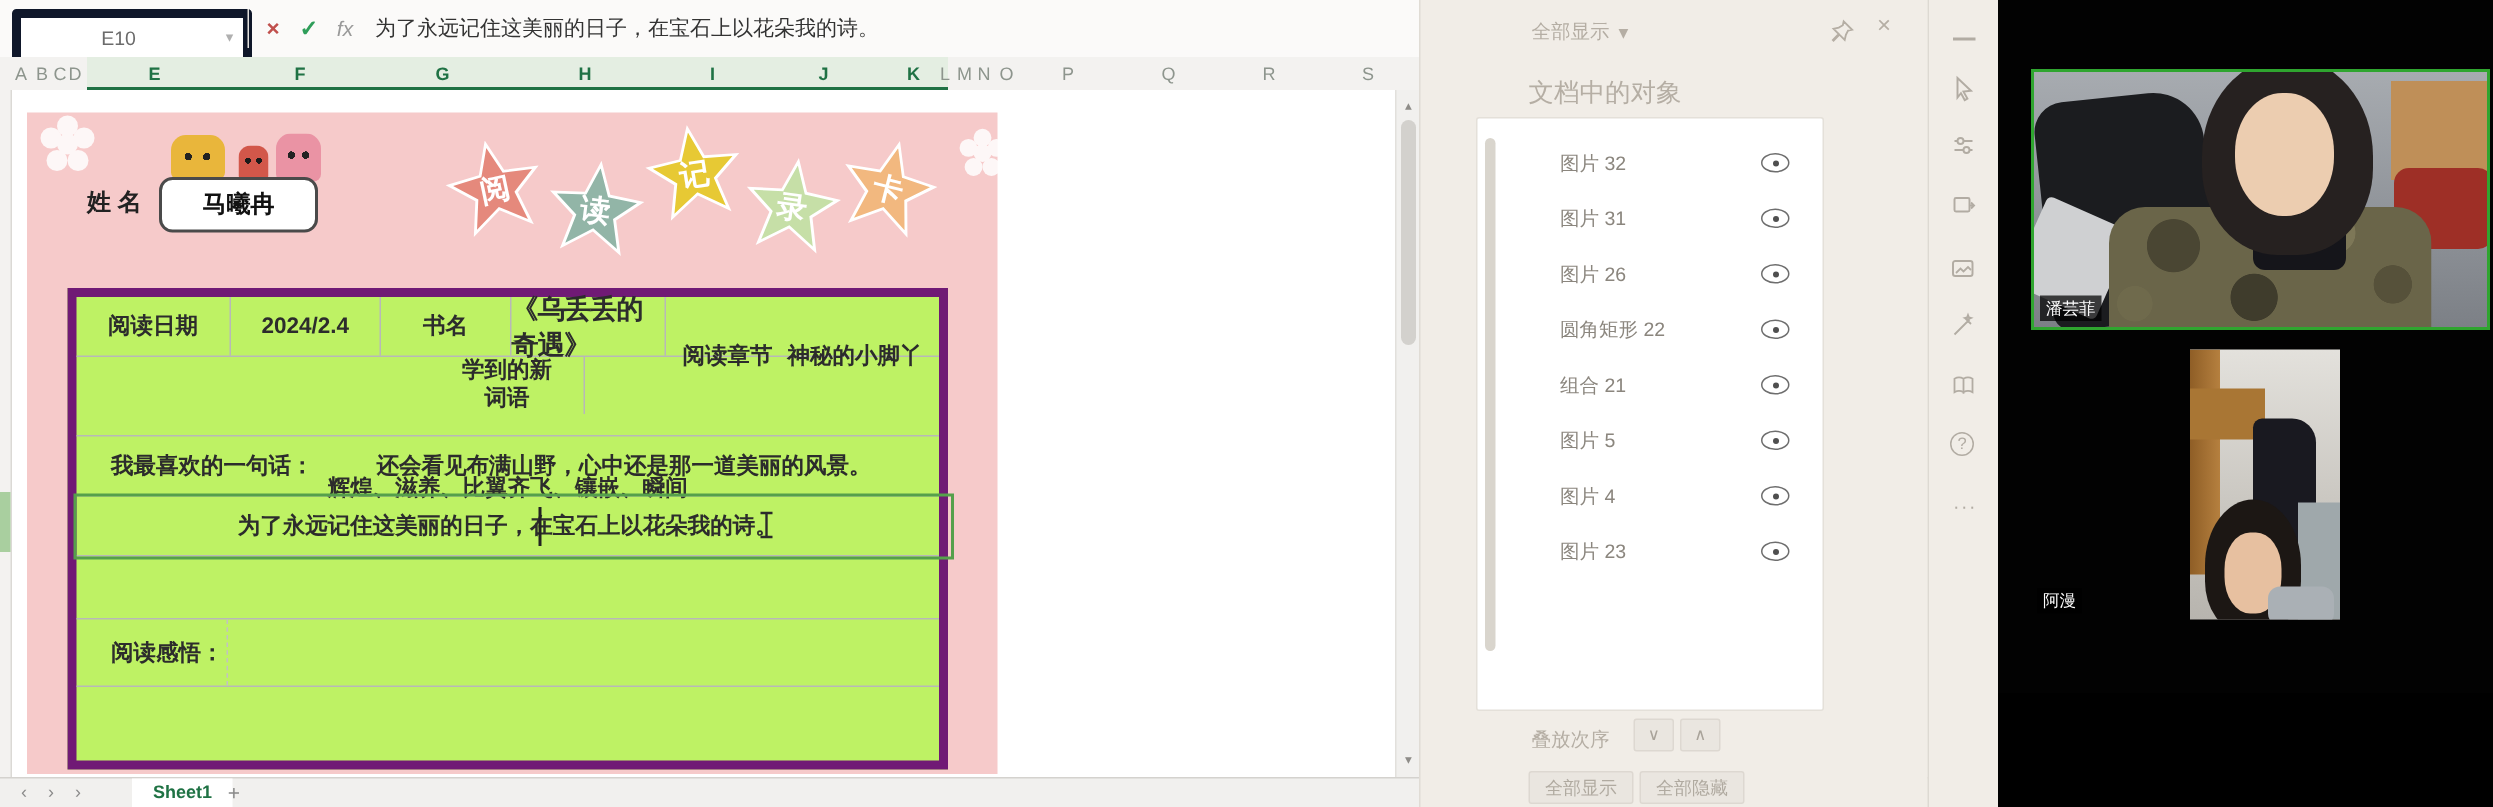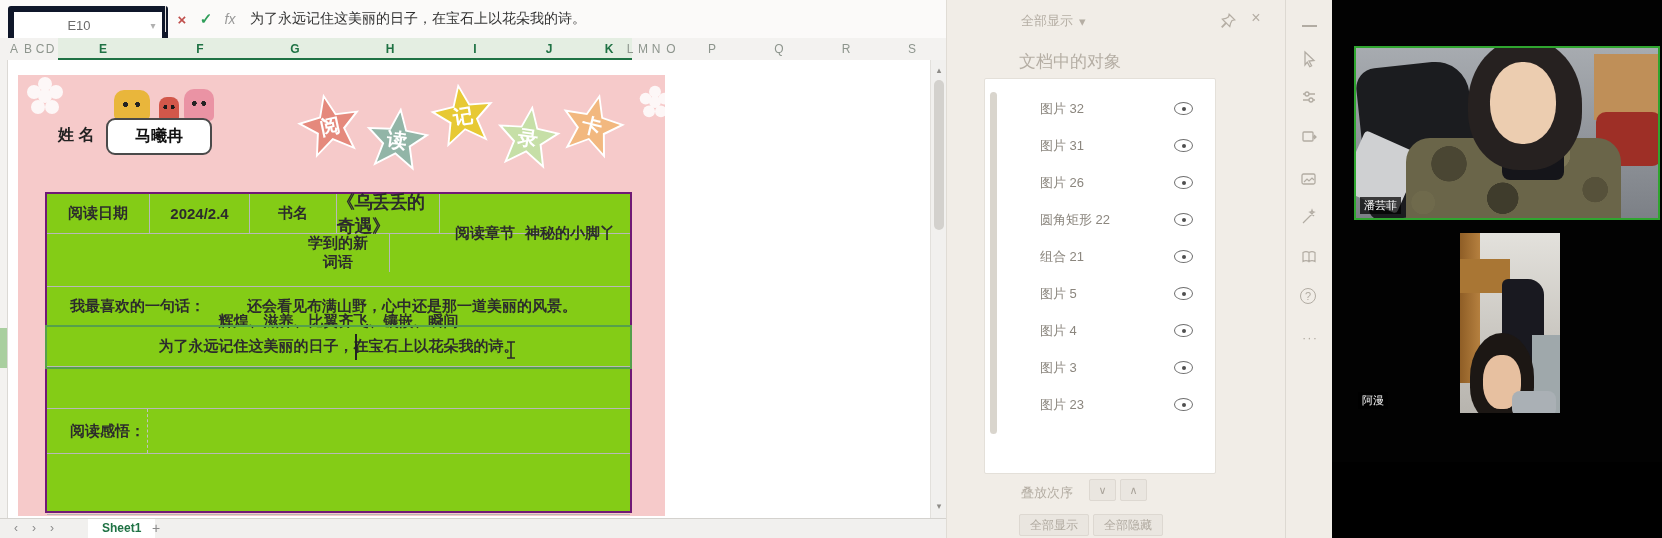--- a/index.html
+++ b/index.html
@@ -73,22 +73,22 @@
   .star-fill{position:absolute;inset:5px;
     clip-path:polygon(50% 0%,63% 33%,98% 36%,72% 58%,81% 93%,50% 72%,19% 93%,28% 58%,2% 36%,37% 33%);}
   .star .ch{position:absolute;inset:0;display:flex;align-items:center;justify-content:center;
             color:#fff;font-size:20px;font-weight:bold;}
   .s1{left:279px;top:18px;transform:rotate(-12deg);}
   .s2{left:346px;top:32px;transform:rotate(7deg);}
   .s3{left:412px;top:8px;transform:rotate(-9deg);}
   .s4{left:477px;top:30px;transform:rotate(8deg);}
   .s5{left:541px;top:18px;transform:rotate(14deg);}
   
-  .rtable{position:absolute;left:27px;top:117px;width:587px;height:321px;background:#84cc16;
-          border:2px solid #701a75;box-sizing:border-box;color:#2c2c2c;font-weight:bold;font-size:15px;}
+  .rtable{position:absolute;left:27px;top:117px;width:587px;height:321px;background:#bef264;
+          border:6px solid #701a75;box-sizing:border-box;color:#2c2c2c;font-weight:bold;font-size:15px;}
   .tr{position:relative;display:flex;align-items:center;border-bottom:1px solid #b8b8b8;box-sizing:border-box;}
   .tr:last-child{border-bottom:none;}
   .td{display:flex;align-items:center;justify-content:center;height:100%;box-sizing:border-box;}
   .bR{border-right:1px solid #b8b8b8;}
   .tr1{height:40px;}
   .tr2{height:53px;flex-direction:column;}
   .tr3{height:40px;padding-left:23px;}
   .tr4{height:40px;justify-content:center;}
   .tr5{height:42px;}
   .tr6{height:45px;padding-left:23px;}
@@ -347,24 +347,20 @@
       </div>
       <div class="obj-row">
         <span class="obj-label">图片 5</span>
         <span class="eye"></span>
       </div>
       <div class="obj-row">
         <span class="obj-label">图片 4</span>
         <span class="eye"></span>
       </div>
       <div class="obj-row">
-        <span class="obj-label">图片 3</span>
-        <span class="eye"></span>
-      </div>
-      <div class="obj-row">
         <span class="obj-label">图片 23</span>
         <span class="eye"></span>
       </div>
     </div>
 
     <div class="stack-label">叠放次序</div>
     <div class="ord-btn ord-down">∨</div>
     <div class="ord-btn ord-up">∧</div>
     <div class="p-btn btn-show">全部显示</div>
     <div class="p-btn btn-hide">全部隐藏</div>

